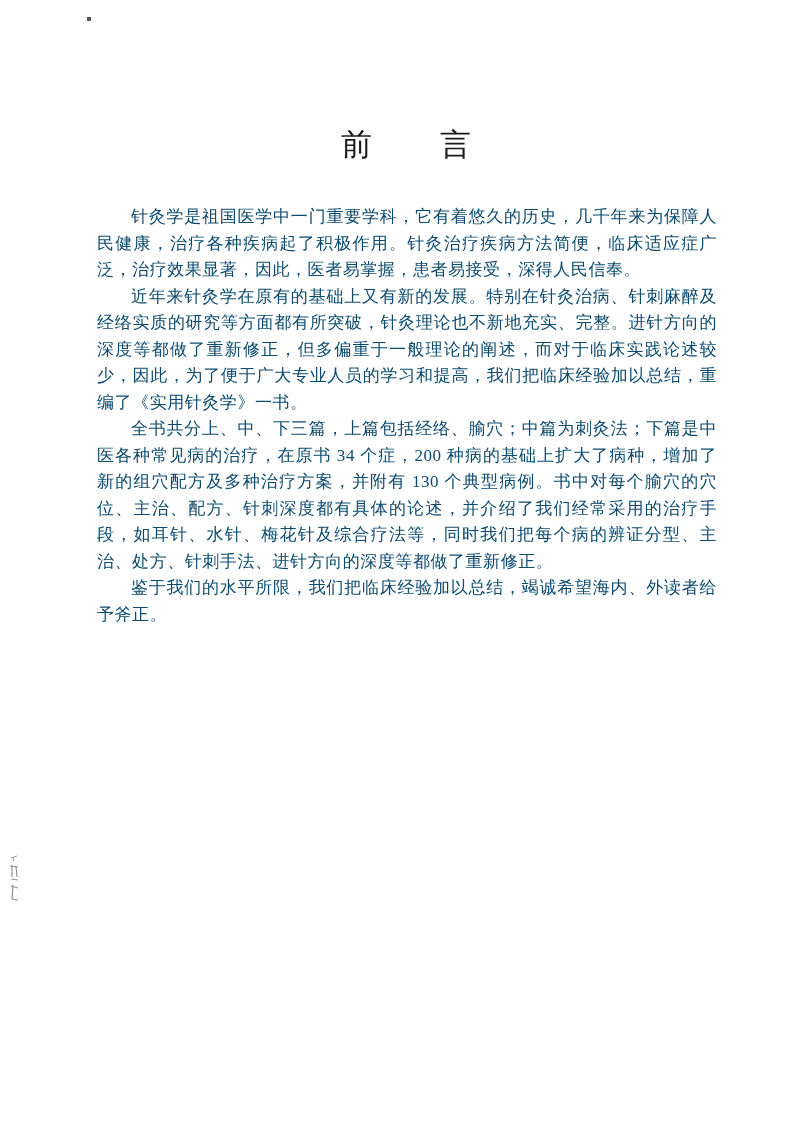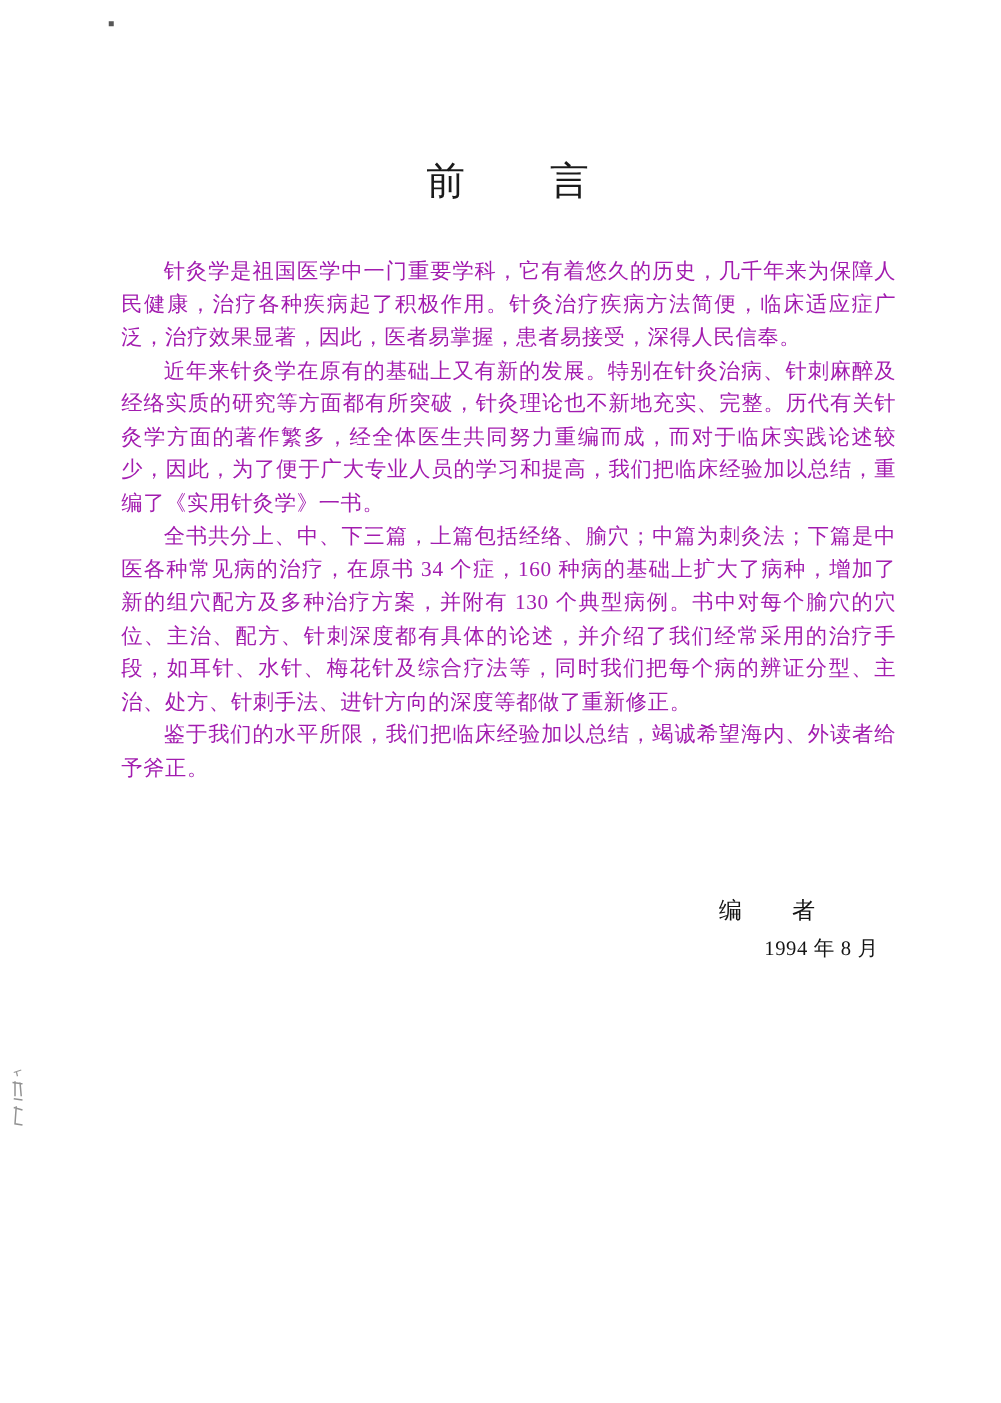--- a/index.html
+++ b/index.html
@@ -30,21 +30,21 @@
   }
   .body-text {
     position: absolute;
     top: 204px;
     left: 97px;
     width: 620px;
     font-size: 17px;
     line-height: 26.5px;
     letter-spacing: 0.55px;
     text-align: justify;
-    color: #a21caf;
+    color: #0c4a6e;
   }
   .body-text p {
     margin: 0;
     text-indent: 2em;
   }
   .signature-block {
     position: absolute;
     top: 714px;
     left: 97px;
     width: 620px;
@@ -80,29 +80,25 @@
 </style>
 </head>
 <body>
 
 <div class="page">
 
   <h1 class="title">前　　言</h1>
 
   <div class="body-text">
     <p>针灸学是祖国医学中一门重要学科，它有着悠久的历史，几千年来为保障人民健康，治疗各种疾病起了积极作用。针灸治疗疾病方法简便，临床适应症广泛，治疗效果显著，因此，医者易掌握，患者易接受，深得人民信奉。</p>
-    <p>近年来针灸学在原有的基础上又有新的发展。特别在针灸治病、针刺麻醉及经络实质的研究等方面都有所突破，针灸理论也不新地充实、完整。历代有关针灸学方面的著作繁多，经全体医生共同努力重编而成，而对于临床实践论述较少，因此，为了便于广大专业人员的学习和提高，我们把临床经验加以总结，重编了《实用针灸学》一书。</p>
-    <p>全书共分上、中、下三篇，上篇包括经络、腧穴；中篇为刺灸法；下篇是中医各种常见病的治疗，在原书 34 个症，160 种病的基础上扩大了病种，增加了新的组穴配方及多种治疗方案，并附有 130 个典型病例。书中对每个腧穴的穴位、主治、配方、针刺深度都有具体的论述，并介绍了我们经常采用的治疗手段，如耳针、水针、梅花针及综合疗法等，同时我们把每个病的辨证分型、主治、处方、针刺手法、进针方向的深度等都做了重新修正。</p>
+    <p>近年来针灸学在原有的基础上又有新的发展。特别在针灸治病、针刺麻醉及经络实质的研究等方面都有所突破，针灸理论也不新地充实、完整。进针方向的深度等都做了重新修正，但多偏重于一般理论的阐述，而对于临床实践论述较少，因此，为了便于广大专业人员的学习和提高，我们把临床经验加以总结，重编了《实用针灸学》一书。</p>
+    <p>全书共分上、中、下三篇，上篇包括经络、腧穴；中篇为刺灸法；下篇是中医各种常见病的治疗，在原书 34 个症，200 种病的基础上扩大了病种，增加了新的组穴配方及多种治疗方案，并附有 130 个典型病例。书中对每个腧穴的穴位、主治、配方、针刺深度都有具体的论述，并介绍了我们经常采用的治疗手段，如耳针、水针、梅花针及综合疗法等，同时我们把每个病的辨证分型、主治、处方、针刺手法、进针方向的深度等都做了重新修正。</p>
     <p>鉴于我们的水平所限，我们把临床经验加以总结，竭诚希望海内、外读者给予斧正。</p>
   </div>
 
-  <div class="signature-block">
-    <div class="sig-name">编　　者</div>
-    <div class="sig-date">1994 年 8 月</div>
-  </div>
 
   <div class="artifact a-topdot"></div>
 
   <svg class="smudge" width="24" height="130" viewBox="0 0 24 130">
     <path d="M7 8 l6 -2 M9 7 l1 4" stroke="#444" stroke-width="1" fill="none"></path>
     <path d="M6 16 l8 1 M8 15 l0 12 M12 16 l1 11 M7 29 l7 1" stroke="#3a3a3a" stroke-width="1.2" fill="none"></path>
     <path d="M7 36 l7 2 M9 35 l-1 14 l6 1" stroke="#3a3a3a" stroke-width="1.2" fill="none"></path>
     <path d="M12 58 l2 1" stroke="#555" stroke-width="1" fill="none"></path>
     <path d="M9 70 l4 0 M10 69 l0 14 M9 84 l4 0" stroke="#4a4a4a" stroke-width="1" fill="none"></path>
     <path d="M10 114 l2 0 l0 5 l-2 0 z" stroke="#333" stroke-width="1.4" fill="#333"></path>

